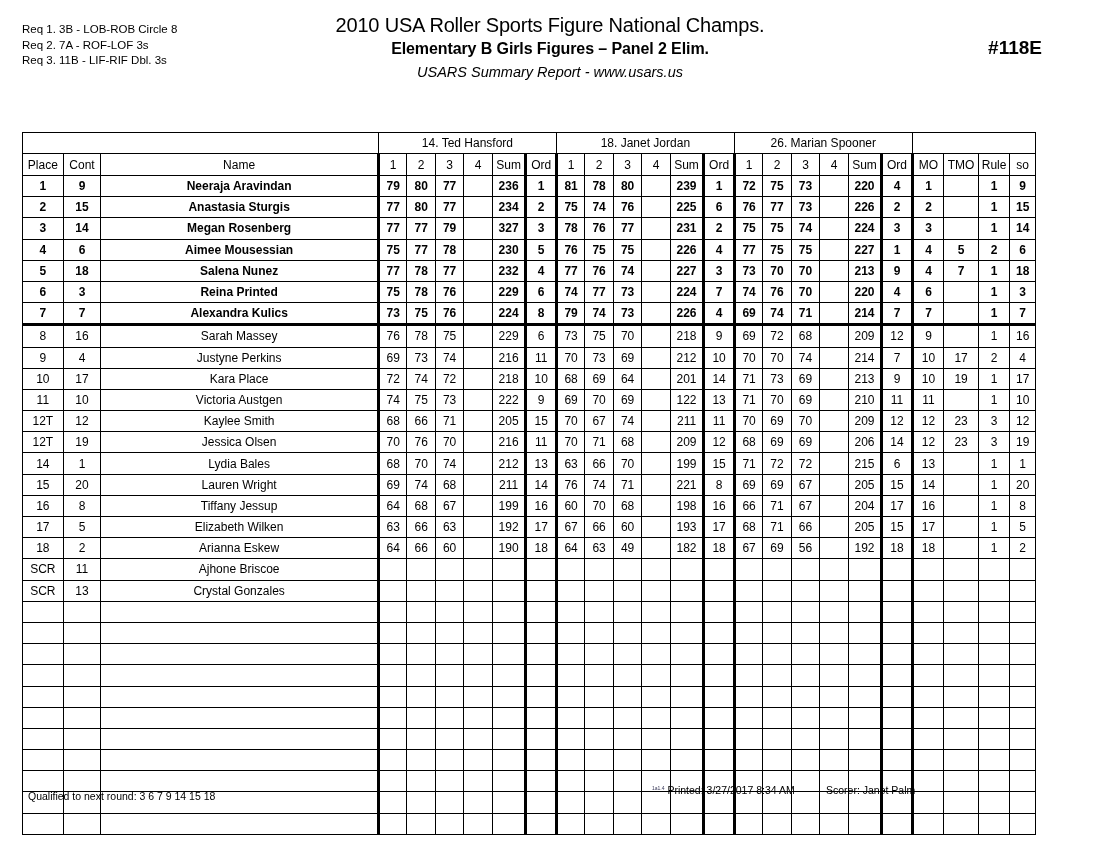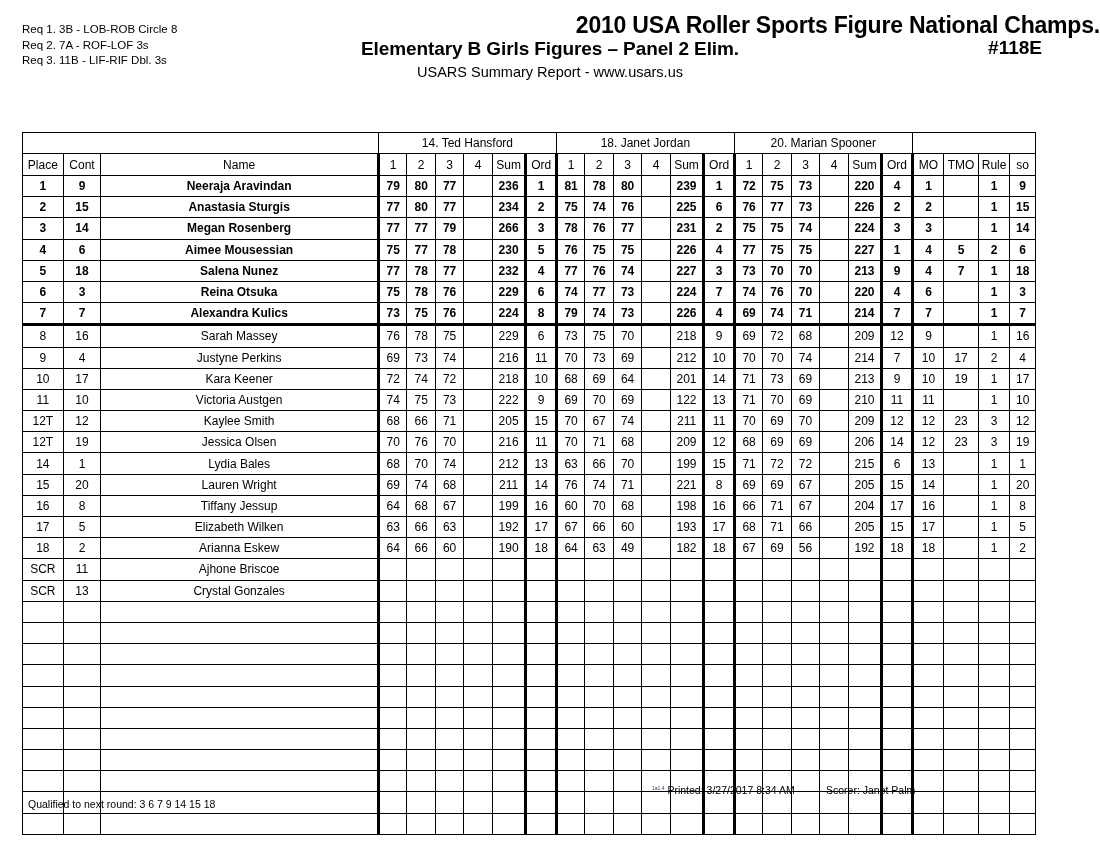--- a/index.html
+++ b/index.html
@@ -23,37 +23,37 @@
     font-size: 11.5px; line-height: 15.5px;
     white-space: nowrap;
   }
   #reqs .req-line { display: block; }
 
   #titles {
     position: absolute; left: 0; right: 0; top: 14px;
     text-align: center;
   }
   #title-main {
-    font-size: 23px; font-weight: bold;
+    font-size: 20px; font-weight: normal;
     letter-spacing: -0.2px;
     line-height: 22px;
-    text-align: right;
   }
   #title-venue {
     font-size: 13.5px; font-weight: normal;
     line-height: 19px;
   }
   #title-event {
-    font-size: 19px; font-weight: bold;
+    font-size: 16px; font-weight: bold;
     line-height: 25px;
     letter-spacing: -0.1px;
   }
   #title-report {
     font-size: 14.5px; font-weight: normal;
     line-height: 22px;
+    font-style: italic;
   }
   #event-code {
     position: absolute; right: 58px; top: 37px;
     font-size: 19px; font-weight: bold;
   }
 
   
   #sheet {
     position: absolute;
     left: 22px; top: 132px;
@@ -111,21 +111,21 @@
 
   
   #footer {
     position: absolute;
     left: 22px; top: 782px;
     width: 1014px;
     height: 18px;
     font-size: 10.5px;
   }
   #qualified-line {
-    position: absolute; left: 6px; top: 16px;
+    position: absolute; left: 6px; top: 8px;
     white-space: nowrap;
   }
   #printed-line {
     position: absolute; left: 630px; top: 2px;
     white-space: nowrap;
   }
   #version-stamp {
     font-size: 5px;
     vertical-align: super;
     letter-spacing: 0px;
@@ -183,21 +183,21 @@
       <col style="width:31px">
         <col style="width:34px">
         <col style="width:31px">
         <col style="width:25px">
     </colgroup>
     <tbody id="table-body">
         <tr class="judge-row">
           <td class="nofill" colspan="3"></td>
           <td class="jpanel" colspan="6">14.  Ted Hansford</td>
           <td class="jpanel" colspan="6">18.  Janet Jordan</td>
-          <td class="jpanel" colspan="6">20.  Marian Spooner</td>
+          <td class="jpanel" colspan="6">26.  Marian Spooner</td>
           <td class="jpanel-tail" colspan="4"></td>
         </tr>
         <tr class="head-row">
           <td class="hd">Place</td>
           <td class="hd">Cont</td>
           <td class="hd hd-name">Name</td>
           <td class="hd thickL">1</td>
           <td class="hd">2</td>
           <td class="hd">3</td>
           <td class="hd">4</td>
@@ -275,21 +275,21 @@
           <td>15</td>
         </tr>
         <tr class="data-row qual">
           <td class="c-place">3</td>
           <td class="c-cont">14</td>
           <td class="c-name">Megan Rosenberg</td>
           <td class="thickL">77</td>
           <td class="">77</td>
           <td class="">79</td>
           <td class=""></td>
-          <td>266</td>
+          <td>327</td>
           <td class="c-ord thickL thickR">3</td>
           <td class="thickL">78</td>
           <td class="">76</td>
           <td class="">77</td>
           <td class=""></td>
           <td>231</td>
           <td class="c-ord thickL thickR">2</td>
           <td class="thickL">75</td>
           <td class="">75</td>
           <td class="">74</td>
@@ -351,21 +351,21 @@
           <td>213</td>
           <td class="c-ord thickL thickR">9</td>
           <td>4</td>
           <td>7</td>
           <td>1</td>
           <td>18</td>
         </tr>
         <tr class="data-row qual">
           <td class="c-place">6</td>
           <td class="c-cont">3</td>
-          <td class="c-name">Reina Otsuka</td>
+          <td class="c-name">Reina Printed</td>
           <td class="thickL">75</td>
           <td class="">78</td>
           <td class="">76</td>
           <td class=""></td>
           <td>229</td>
           <td class="c-ord thickL thickR">6</td>
           <td class="thickL">74</td>
           <td class="">77</td>
           <td class="">73</td>
           <td class=""></td>
@@ -459,21 +459,21 @@
           <td>214</td>
           <td class="c-ord thickL thickR">7</td>
           <td>10</td>
           <td>17</td>
           <td>2</td>
           <td>4</td>
         </tr>
         <tr class="data-row">
           <td class="c-place">10</td>
           <td class="c-cont">17</td>
-          <td class="c-name">Kara Keener</td>
+          <td class="c-name">Kara Place</td>
           <td class="thickL">72</td>
           <td class="">74</td>
           <td class="">72</td>
           <td class=""></td>
           <td>218</td>
           <td class="c-ord thickL thickR">10</td>
           <td class="thickL">68</td>
           <td class="">69</td>
           <td class="">64</td>
           <td class=""></td>

